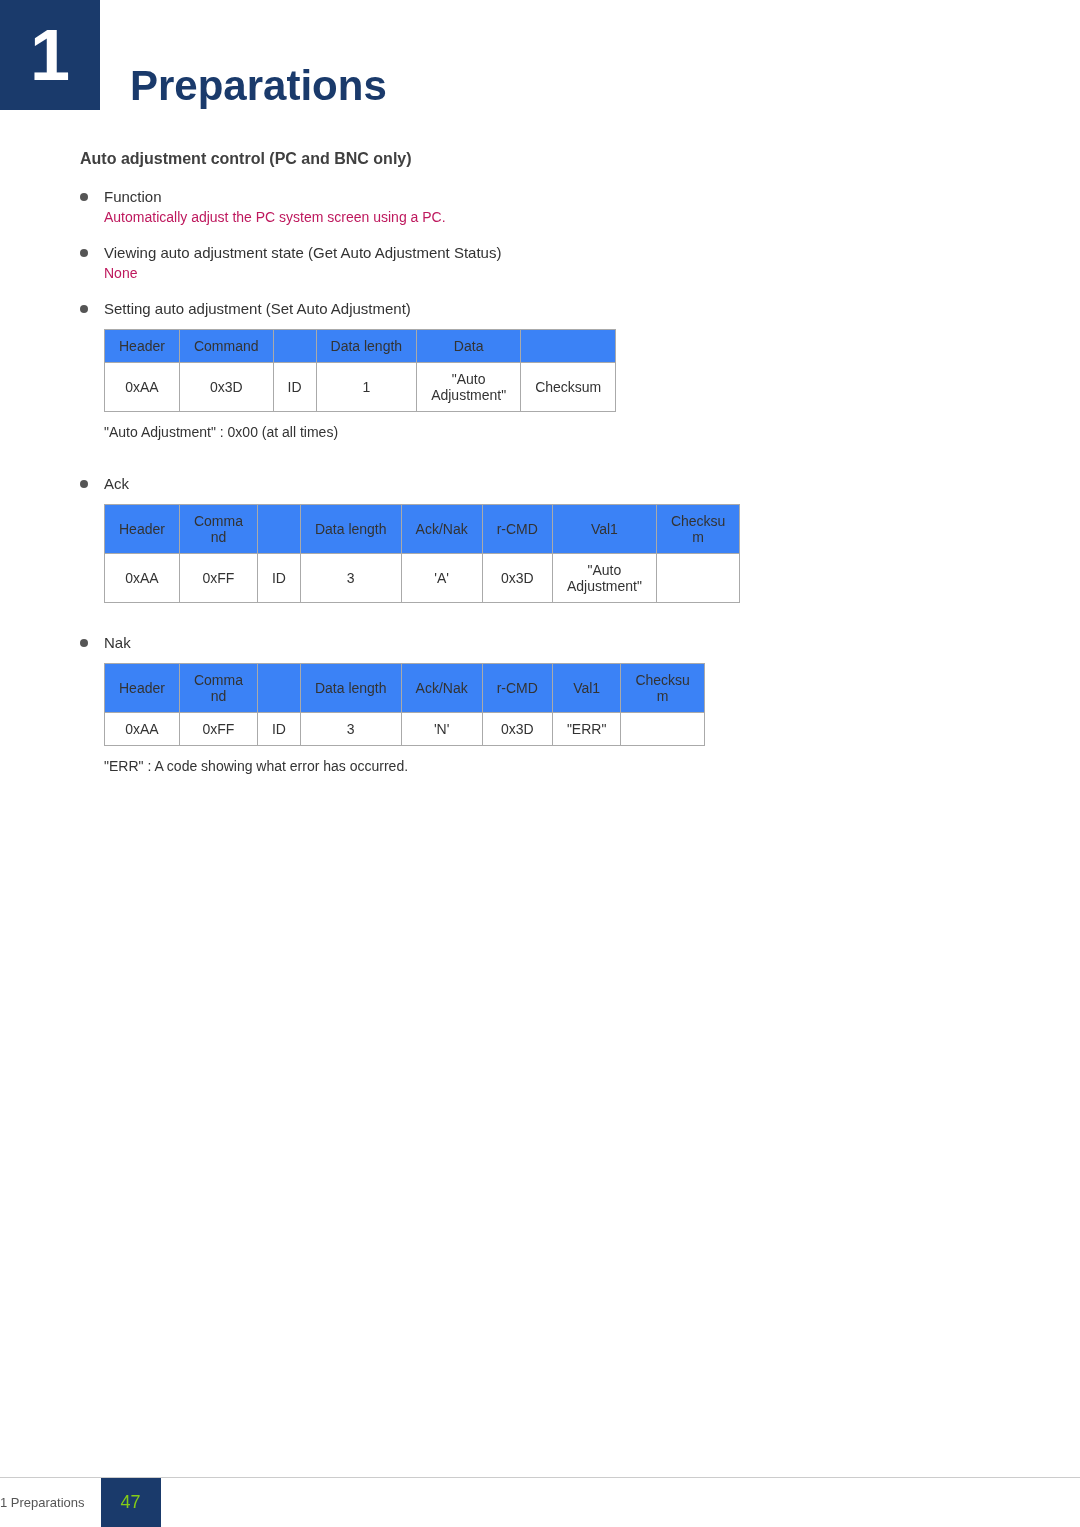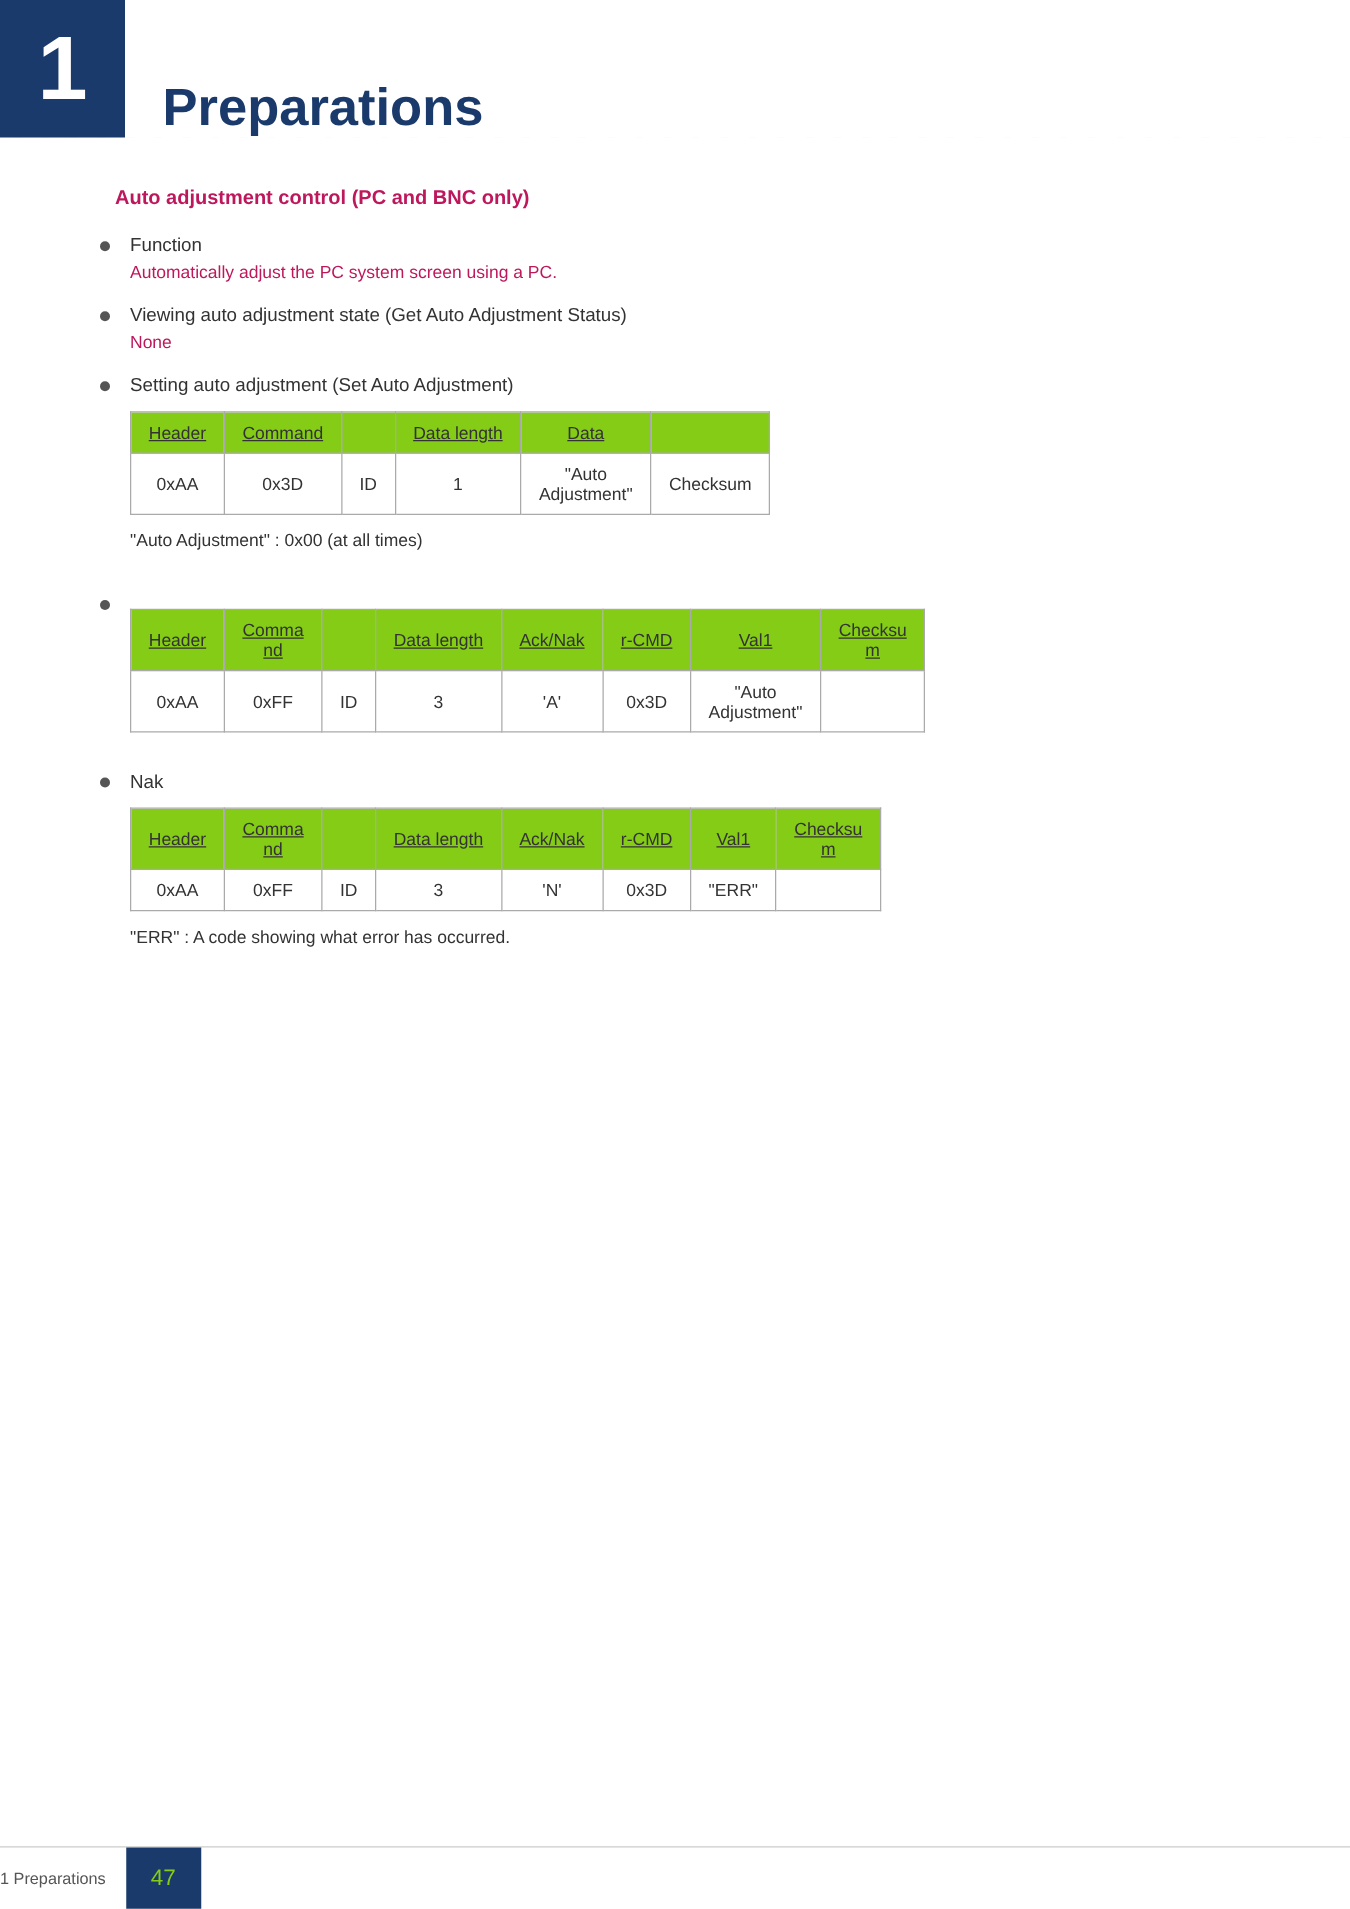--- a/index.html
+++ b/index.html
@@ -77,25 +77,24 @@
       flex: 1;
       margin-left: 0;
     }
 
     
     .content {
       padding: 0 80px 80px 80px;
     }
 
     .section-title {
-      color: #be185d;
+      color: #404040;
       font-weight: bold;
       font-size: 16px;
       margin-bottom: 20px;
-      margin-left: 12px;
     }
 
     .bullet-list {
       list-style: none;
       padding: 0;
       margin: 0;
     }
 
     .bullet-list > li {
       display: flex;
@@ -143,23 +142,22 @@
 
     table td, table th {
       border: 1px solid #aaa;
       padding: 8px 14px;
       text-align: center;
       vertical-align: middle;
       color: #333;
     }
 
     table th {
-      background: #84cc16;
+      background: #3b82f6;
       font-weight: normal;
-      text-decoration: underline;
     }
 
     table td {
       background: white;
     }
 
     .note-text {
       font-size: 14px;
       color: #333;
       margin-top: 8px;
@@ -268,20 +266,21 @@
           </table>
         </div>
 
         <div class="note-text">"Auto Adjustment" : 0x00 (at all times)</div>
       </div>
     </li>
 
     <li>
       <span class="bullet-dot"></span>
       <div class="bullet-content">
+        <div class="bullet-label">Ack</div>
 
         <div class="table-container">
           <table>
             <thead>
               <tr>
                 <th>Header</th>
                 <th>Comma<br>nd</th>
                 <th></th>
                 <th>Data length</th>
                 <th>Ack/Nak</th>

